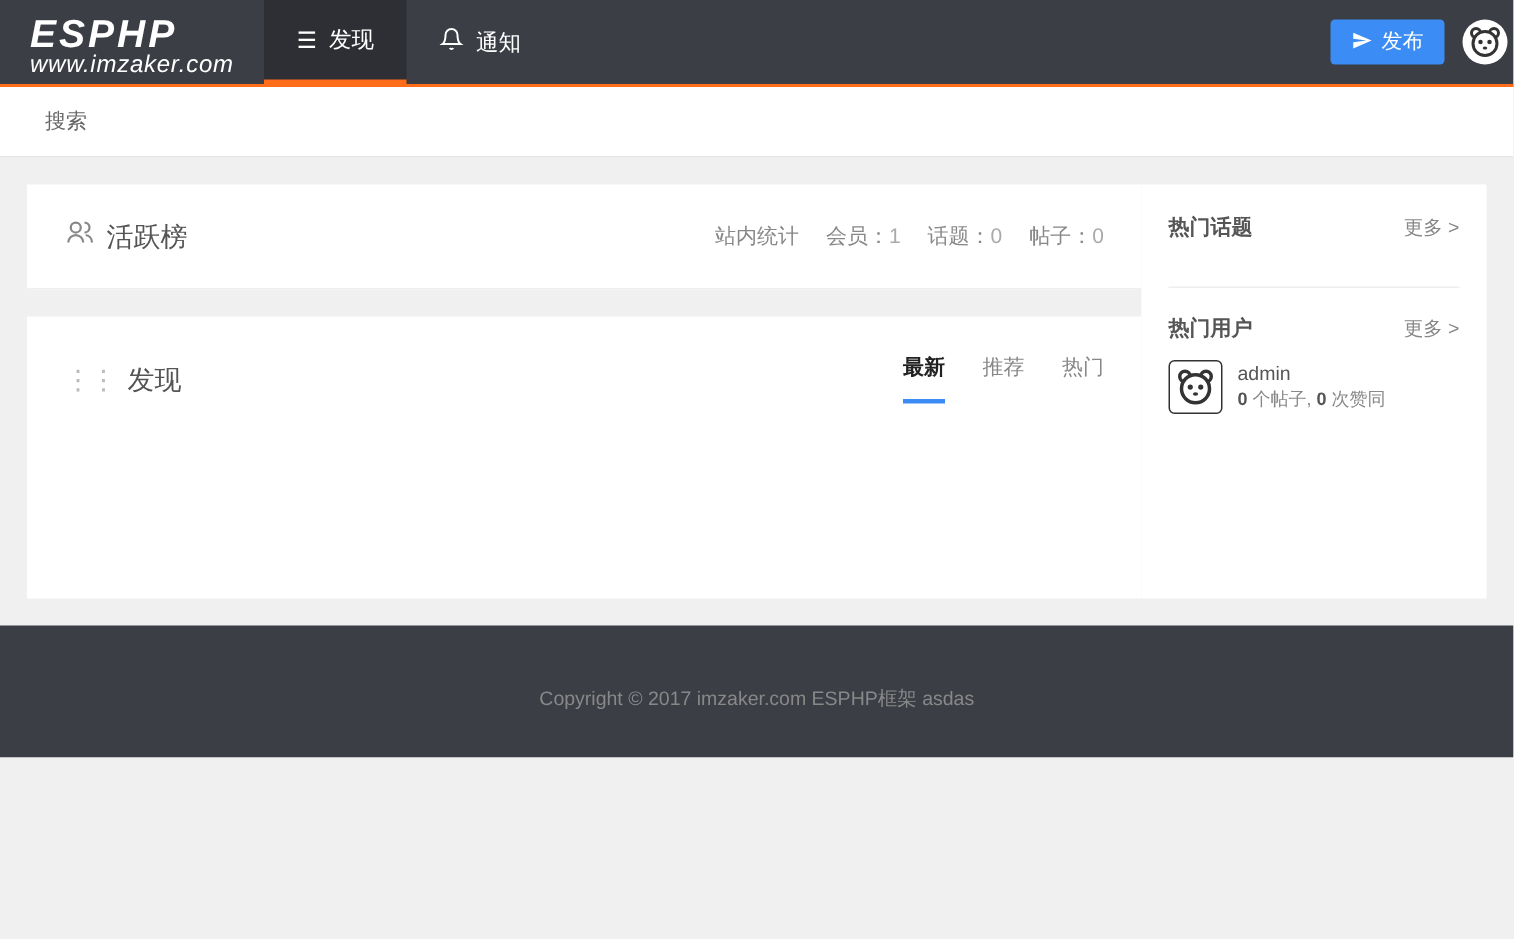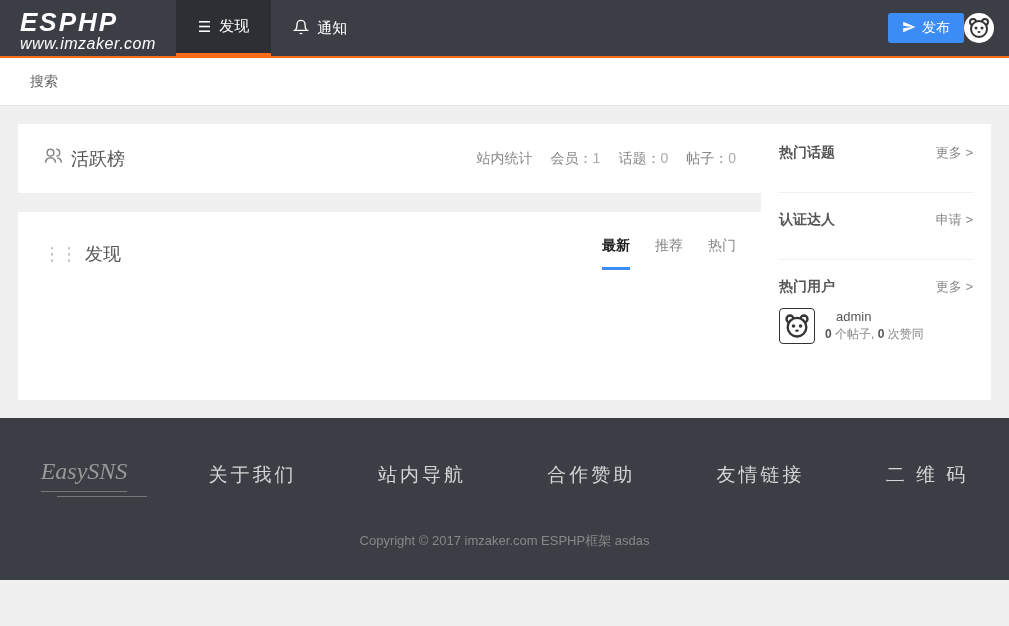--- a/index.html
+++ b/index.html
@@ -1,28 +1,28 @@
 <!DOCTYPE html>
 <html><head>
   <meta charset="utf-8">
   <style>
     * { margin: 0; padding: 0; box-sizing: border-box; }
     body { font-family: "Microsoft YaHei", Arial, sans-serif; background: #f0f0f0; width: 1009px; }
     
     
-    .navbar { background: #3b3e45; height: 58px; display: flex; align-items: center; justify-content: space-between; border-bottom: 2px solid #ff6d1b; padding-right: 15px; }
+    .navbar { background: #3b3e45; height: 58px; display: flex; align-items: center; justify-content: space-between; border-bottom: 2px solid #ff6d1b; padding-right: 4px; }
     .nav-left { display: flex; align-items: center; height: 100%; }
     .logo { color: #fff; padding: 5px 20px 0 20px; font-family: Impact, sans-serif; }
     .logo-main { font-size: 26px; font-weight: bold; letter-spacing: 2px; line-height: 1; font-style: italic; }
     .logo-sub { font-size: 16px; letter-spacing: 0.5px; font-style: italic; }
     .nav-items { display: flex; height: 100%; }
     .nav-item { display: flex; align-items: center; padding: 0 22px; color: #fff; font-size: 15px; cursor: pointer; height: 100%; }
     .nav-item.active { background: #2d2f34; border-bottom: 3px solid #ff6d1b; }
     .nav-item .nav-icon { margin-right: 8px; }
-    .nav-right { display: flex; align-items: center; }
+    .nav-right { display: flex; align-items: center; gap: 12px; }
     .publish-btn { background: #3b8cf5; color: #fff; padding: 6px 14px; border-radius: 3px; font-size: 14px; cursor: pointer; display: flex; align-items: center; gap: 6px; }
     .avatar-icon { width: 30px; height: 30px; background: #fff; border-radius: 50%; display: flex; align-items: center; justify-content: center; cursor: pointer; }
     
     
     .search-bar { background: #fff; padding: 14px 30px; border-bottom: 1px solid #e5e5e5; }
     .search-text { color: #666; font-size: 14px; cursor: pointer; }
     
     
     .content { display: flex; padding: 18px; gap: 0; }
     .main-col { flex: 1; background: #fff; }
@@ -46,21 +46,21 @@
     
     
     .widget { padding-bottom: 18px; margin-bottom: 18px; border-bottom: 1px solid #eee; }
     .widget:last-child { border-bottom: none; }
     .widget-head { display: flex; justify-content: space-between; align-items: center; font-size: 14px; color: #555; margin-bottom: 12px; }
     .widget-title { font-weight: bold; }
     .widget-more { color: #888; font-size: 13px; cursor: pointer; }
     .user-item { display: flex; gap: 10px; align-items: center; }
     .user-avatar { width: 36px; height: 36px; border: 1px solid #333; border-radius: 4px; display: flex; align-items: center; justify-content: center; }
     .user-info { font-size: 13px; color: #666; }
-    .user-name { color: #555; margin-bottom: 2px; margin-left: 11px; }
+    .user-name { color: #555; margin-bottom: 2px; }
     .user-stats { font-size: 12px; color: #888; }
     .user-stats b { color: #555; }
     
     
     .footer { background: #3b3e45; padding: 40px 30px 30px; color: #aaa; }
     .footer-cols { display: flex; align-items: center; gap: 60px; margin-bottom: 40px; justify-content: space-around; }
     .footer-logo { font-family: Georgia, serif; font-size: 24px; font-style: italic; color: #999; border-bottom: 1px double #777; padding-bottom: 6px; position: relative; }
     .footer-logo::after { content: ""; position: absolute; bottom: -6px; right: -20px; width: 90px; border-bottom: 1px solid #777; }
     .footer-link { color: #d5d5d5; font-size: 19px; cursor: pointer; letter-spacing: 3px; }
     .copyright { text-align: center; font-size: 13px; color: #888; }
@@ -159,26 +159,20 @@
       </div>
     </div>
     <div class="discover-body"></div>
   </div>
 
   <div class="side-col">
     <div class="widget">
       <div class="widget-head">
         <span class="widget-title">热门话题</span>
         <span class="widget-more">更多 &gt;</span>
-      </div>
-    </div>
-    <div class="widget">
-      <div class="widget-head">
-        <span class="widget-title">认证达人</span>
-        <span class="widget-more">申请 &gt;</span>
       </div>
     </div>
     <div class="widget">
       <div class="widget-head">
         <span class="widget-title">热门用户</span>
         <span class="widget-more">更多 &gt;</span>
       </div>
       <div class="user-item">
         <div class="user-avatar">
           <svg width="28" height="28" viewBox="0 0 24 24">
@@ -195,22 +189,14 @@
           <div class="user-stats">
             <b>0</b><span> 个帖子, </span><b>0</b><span> 次赞同</span>
           </div>
         </div>
       </div>
     </div>
   </div>
 </div>
 
 <div class="footer">
-  <div class="footer-cols">
-    <div class="footer-logo">EasySNS</div>
-    <div class="footer-link">关于我们</div>
-    <div class="footer-link">站内导航</div>
-    <div class="footer-link">合作赞助</div>
-    <div class="footer-link">友情链接</div>
-    <div class="footer-link">二 维 码</div>
-  </div>
   <div class="copyright">Copyright © 2017 imzaker.com ESPHP框架 asdas</div>
 </div>
 
 </body></html>

